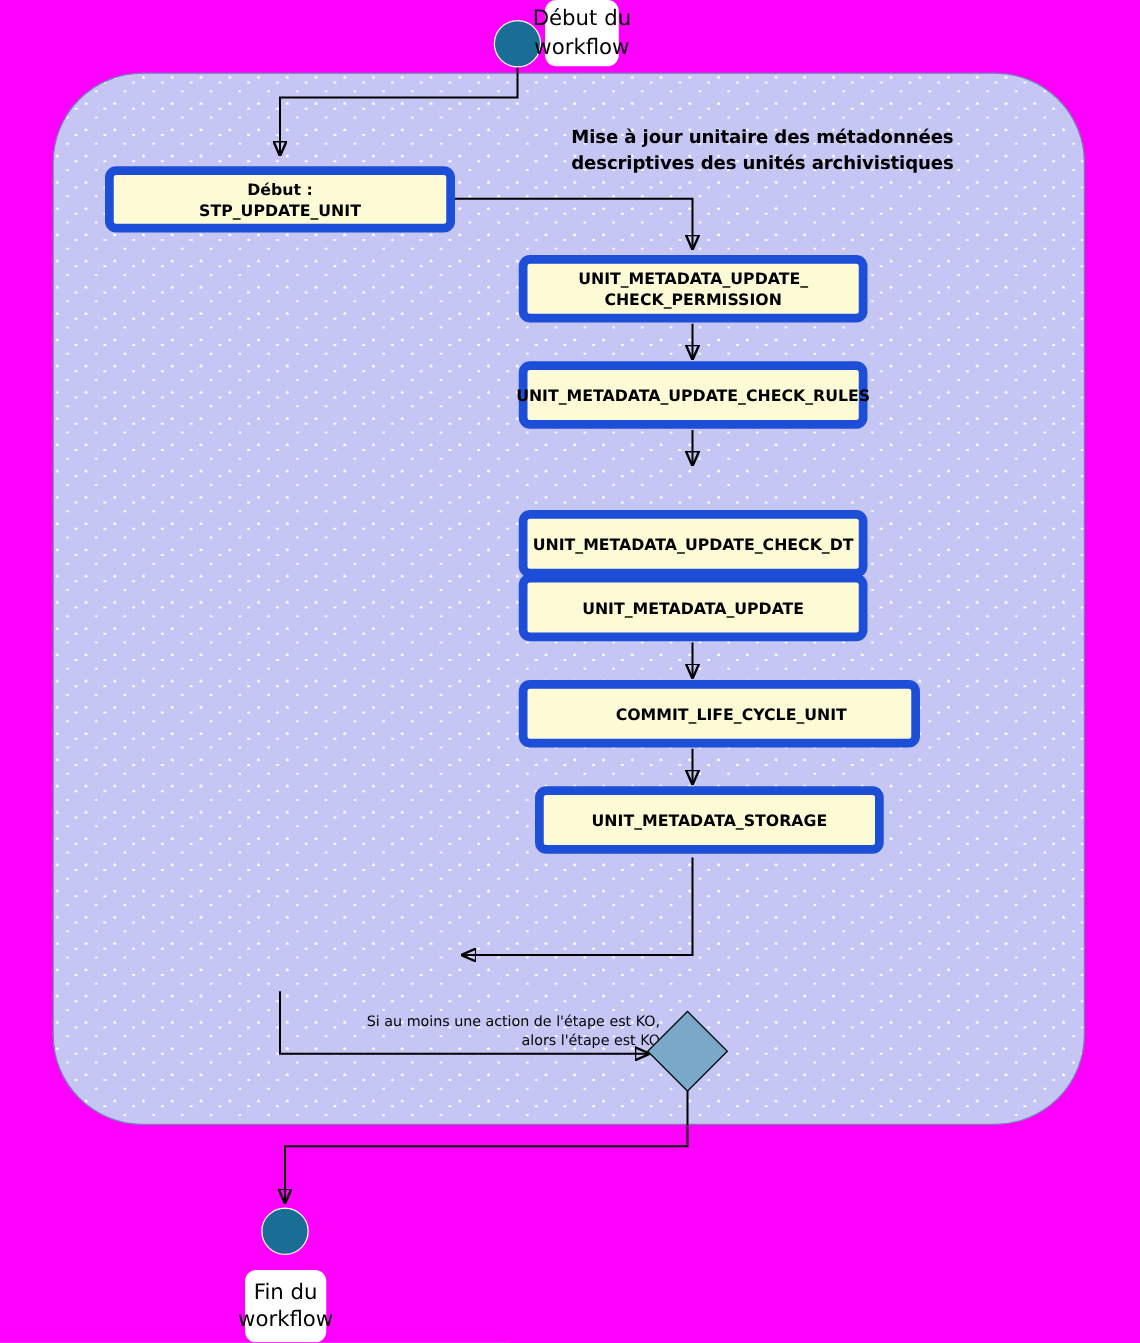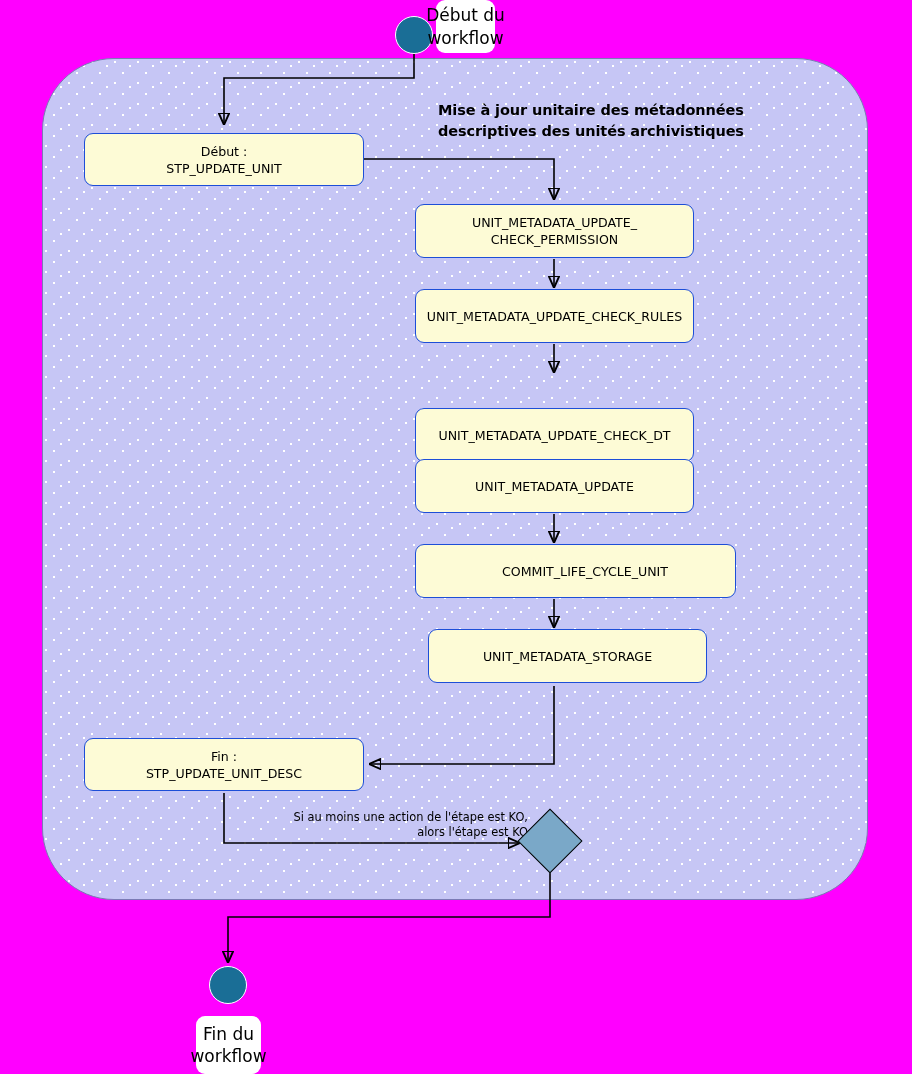--- a/index.html
+++ b/index.html
@@ -27,44 +27,45 @@
       radial-gradient(circle at 11px 14px, #ffffff 1.1px, transparent 1.2px),
       radial-gradient(circle at 18px 7px, #ffffff 1.0px, transparent 1.1px);
     background-size: 23px 21px, 23px 21px, 23px 21px;
     border: 1px solid #7b7bb5;
     border-radius: 72px;
   }
 
   
   #panel-title {
     position: absolute;
-    left: 438px; top: 100px;
+    left: 457px; top: 100px;
     width: 344px;
     font-size: 14.5px;
     font-weight: bold;
     color: #000;
     line-height: 1.45;
     letter-spacing: -0.1px;
   }
   #panel-title div { white-space: nowrap; }
 
   
   .node {
     position: absolute;
     background: #fdfbd6;
-    border: 1px solid #1d4ed8;
+    border: 7px solid #1d4ed8;
     border-radius: 9px;
     display: flex;
     align-items: center;
     justify-content: center;
     text-align: center;
     font-size: 12.6px;
     color: #000;
     line-height: 1.35;
     padding: 2px 6px;
+    font-weight: bold;
   }
   .node .l2 { display: block; }
 
   
   .term-circle {
     position: absolute;
     width: 38px; height: 38px;
     border-radius: 50%;
     background: #1a6e96;
     border: 1px solid #ffffff;
@@ -202,26 +203,20 @@
       <div>COMMIT_LIFE_CYCLE_UNIT</div>
     </div>
   </div>
 
   <div class="node" style="left:428px; top:629px; width:279px; height:54px;">
     <div>
       <div>UNIT_METADATA_STORAGE</div>
     </div>
   </div>
 
-  <div class="node" style="left:84px; top:738px; width:280px; height:53px;">
-    <div>
-      <div>Fin :</div>
-      <div class="l2">STP_UPDATE_UNIT_DESC</div>
-    </div>
-  </div>
 
   <div id="ko-label">
     <div>Si au moins une action de l'étape est KO,</div>
     <div>alors l'étape est KO</div>
   </div>
 
   <div id="diamond"></div>
 
   <div class="term-circle" style="left:209px; top:966px;"></div>
   <div class="tooltip" style="left:196px; top:1016px; width:65px; height:58px;">

